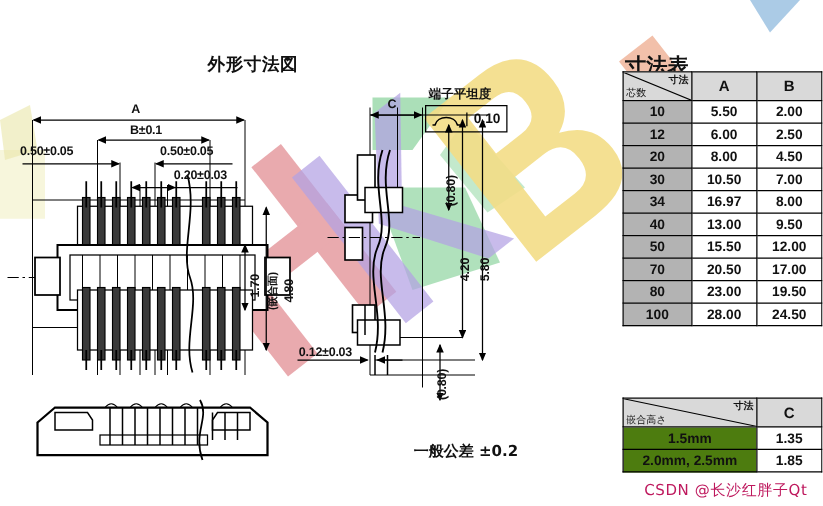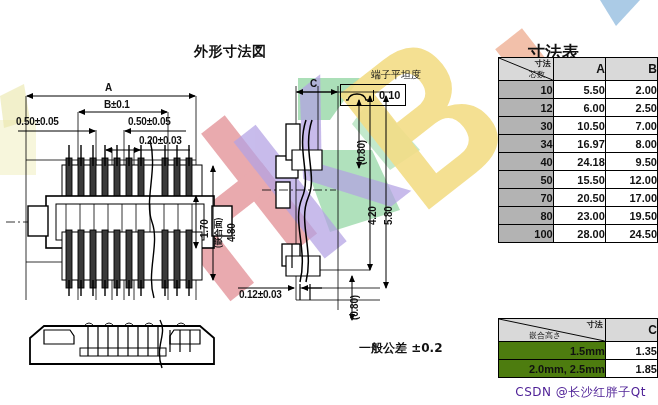--- a/index.html
+++ b/index.html
@@ -28,21 +28,20 @@
   #drawing {
     position: absolute;
     inset: 0;
     z-index: 3;
     pointer-events: none;
   }
 
   
   .cjk {
     font-family: "DejaVu Sans", "Liberation Sans", sans-serif;
-    margin-left: 28px;
   }
   #title-main {
     position: absolute;
     left: 166px;
     top: 43px;
     font-size: 14px;
     font-weight: bold;
     letter-spacing: 0.5px;
     z-index: 5;
   }
@@ -96,46 +95,46 @@
     display: flex;
     align-items: center;
     font-size: 11px;
     font-weight: bold;
   }
   #flatness-label {
     position: absolute;
     left: 343px;
     top: 68px;
     font-size: 10px;
-    font-weight: normal;
+    font-weight: bold;
     z-index: 6;
   }
 
   
   #general-tol {
     position: absolute;
     left: 331px;
-    top: 340px;
+    top: 353px;
     font-size: 12px;
     font-weight: bold;
     z-index: 6;
   }
 
   
   .dim-table {
     position: absolute;
     border-collapse: collapse;
     z-index: 5;
     background: #fff;
   }
   .dim-table td, .dim-table th {
     border: 1.2px solid #000;
     font-size: 11px;
     font-weight: bold;
-    text-align: right;
+    text-align: center;
     padding: 0;
     height: 17px;
     background: #fff;
   }
   .dim-table .keycol {
     background: #b3b3b3;
     width: 58px;
   }
   .dim-table .valcol {
     width: 54px;
@@ -186,21 +185,21 @@
   #table-c .corner-cell {
     width: 112px;
   }
 
   
   #footer-credit {
     position: absolute;
     right: 12px;
     bottom: 4px;
     font-size: 12px;
-    color: #4c1d95;
+    color: #be185d;
     z-index: 8;
     letter-spacing: 0.5px;
   }
 </style>
 </head>
 <body>
 
 <div id="watermark">
   <svg width="658" height="405" viewBox="0 0 658 405">
 
@@ -489,21 +488,21 @@
 <div class="dim" style="left:310px; top:78px;">C</div>
 
 <div class="dim vert" style="left:356px; top:165px;">(0.80)</div>
 
 <div class="dim vert" style="left:367px; top:225px;">4.20</div>
 
 <div class="dim vert" style="left:383px; top:225px;">5.80</div>
 
 <div class="dim vert" style="left:349px; top:320px;">(0.80)</div>
 
-<div class="dim" style="left:239px; top:289px;">0.12±0.03</div>
+<div class="dim" style="left:239px; top:277px;">0.12±0.03</div>
 
 <div id="flatness-label" class="cjk">端子平坦度</div>
 
 <div id="flatness-frame">
   <div class="cell-sym">
     <svg width="24" height="11" viewBox="0 0 24 11">
       <path d="M1,10 L3,10 C5,2 19,2 21,10 L23,10" stroke="#000" stroke-width="1.3" fill="none"></path>
     </svg>
   </div>
   <div class="cell-val">0.10</div>
@@ -530,32 +529,37 @@
         <td class="keycol">10</td>
         <td class="valcol">5.50</td>
         <td class="valcol">2.00</td>
       </tr>
       <tr>
         <td class="keycol">12</td>
         <td class="valcol">6.00</td>
         <td class="valcol">2.50</td>
       </tr>
       <tr>
+        <td class="keycol">20</td>
+        <td class="valcol">8.00</td>
+        <td class="valcol">4.50</td>
+      </tr>
+      <tr>
         <td class="keycol">30</td>
         <td class="valcol">10.50</td>
         <td class="valcol">7.00</td>
       </tr>
       <tr>
         <td class="keycol">34</td>
         <td class="valcol">16.97</td>
         <td class="valcol">8.00</td>
       </tr>
       <tr>
         <td class="keycol">40</td>
-        <td class="valcol">24.18</td>
+        <td class="valcol">13.00</td>
         <td class="valcol">9.50</td>
       </tr>
       <tr>
         <td class="keycol">50</td>
         <td class="valcol">15.50</td>
         <td class="valcol">12.00</td>
       </tr>
       <tr>
         <td class="keycol">70</td>
         <td class="valcol">20.50</td>

